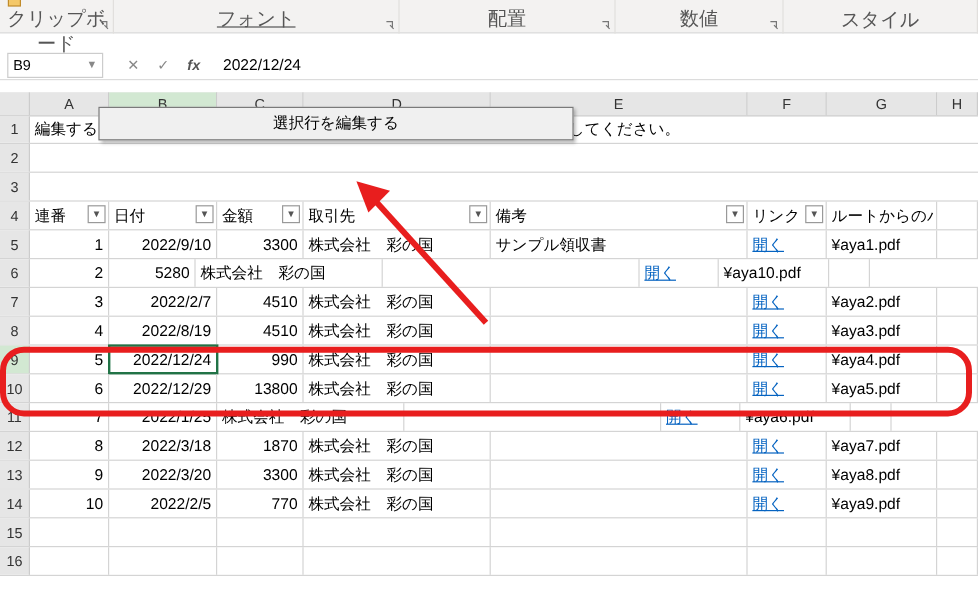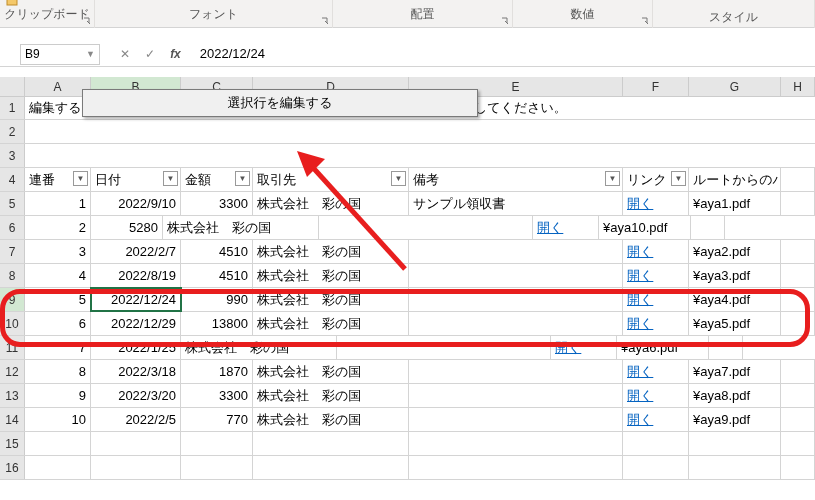--- a/index.html
+++ b/index.html
@@ -1,30 +1,30 @@
 <!DOCTYPE html>
 <html><head>
 <meta charset="utf-8">
 <style>
   * { box-sizing: border-box; margin: 0; padding: 0; }
   body { font-family: "Meiryo", "MS PGothic", sans-serif; font-size: 12px; background: #fff; color: #000; width: 815px; height: 500px; overflow: hidden; position: relative; }
   
   .ribbon-area { height: 28px; background: #f3f2f1; border-bottom: 1px solid #d4d4d4; display: flex; }
-  .ribbon-group { position: relative; height: 28px; border-right: 1px solid #e1dfdd; text-align: center; font-size: 12px; color: #555; display:flex; align-items:flex-start; justify-content:center; padding-top:6px; }
+  .ribbon-group { position: relative; height: 28px; border-right: 1px solid #e1dfdd; text-align: center; font-size: 16px; color: #555; display:flex; align-items:flex-start; justify-content:center; padding-top:6px; }
   .dlg-launcher { position:absolute; right:2px; bottom:2px; width:10px; height:10px; display:flex; align-items:center; justify-content:center; cursor:pointer; }
   .dlg-launcher svg { width:8px; height:8px; }
   .rg1 { width:95px; }
-  .rg2 { width:238px; }
+  .rg2 { width:238px;text-decoration:underline; }
   .rg3 { width:180px; }
   .rg4 { width:140px; }
   .rg5 { width:162px;align-items:center; }
   .icon-corner { position:absolute; left:4px; top:-10px; }
   
   .name-box-row { height: 25px; border-bottom: 1px solid #d4d4d4; display: flex; align-items: center; background: #fff; }
-  .name-box { width: 80px; height: 21px; border: 1px solid #ccc; margin-left: 20px; display: flex; align-items: center; padding: 0 4px; font-size: 12px; position:relative; }
+  .name-box { width: 80px; height: 21px; border: 1px solid #ccc; margin-left: 6px; display: flex; align-items: center; padding: 0 4px; font-size: 12px; position:relative; }
   .name-box-dd { margin-left:auto; color:#888; font-size:9px; }
   .fx-area { display:flex; align-items:center; margin-left:20px; gap:15px; }
   .fx-btn { color:#888; cursor:pointer; font-size:12px; }
   .fx-btn.fx { font-style:italic; color:#555;font-weight:bold; }
   .formula-bar { margin-left:15px; height:21px; font-size:13px; padding:2px 4px; flex:1; }
   
   .sheet { position: relative; }
   .col-headers { display: flex; height: 20px; background: #e6e6e6; border-bottom: 1px solid #ccc; }
   .corner { width: 25px; border-right: 1px solid #ccc; background: #e6e6e6; }
   .colh { border-right: 1px solid #ccc; text-align: center; font-size: 12px; color: #333; display:flex; align-items:center; justify-content:center; background:#e6e6e6; }

